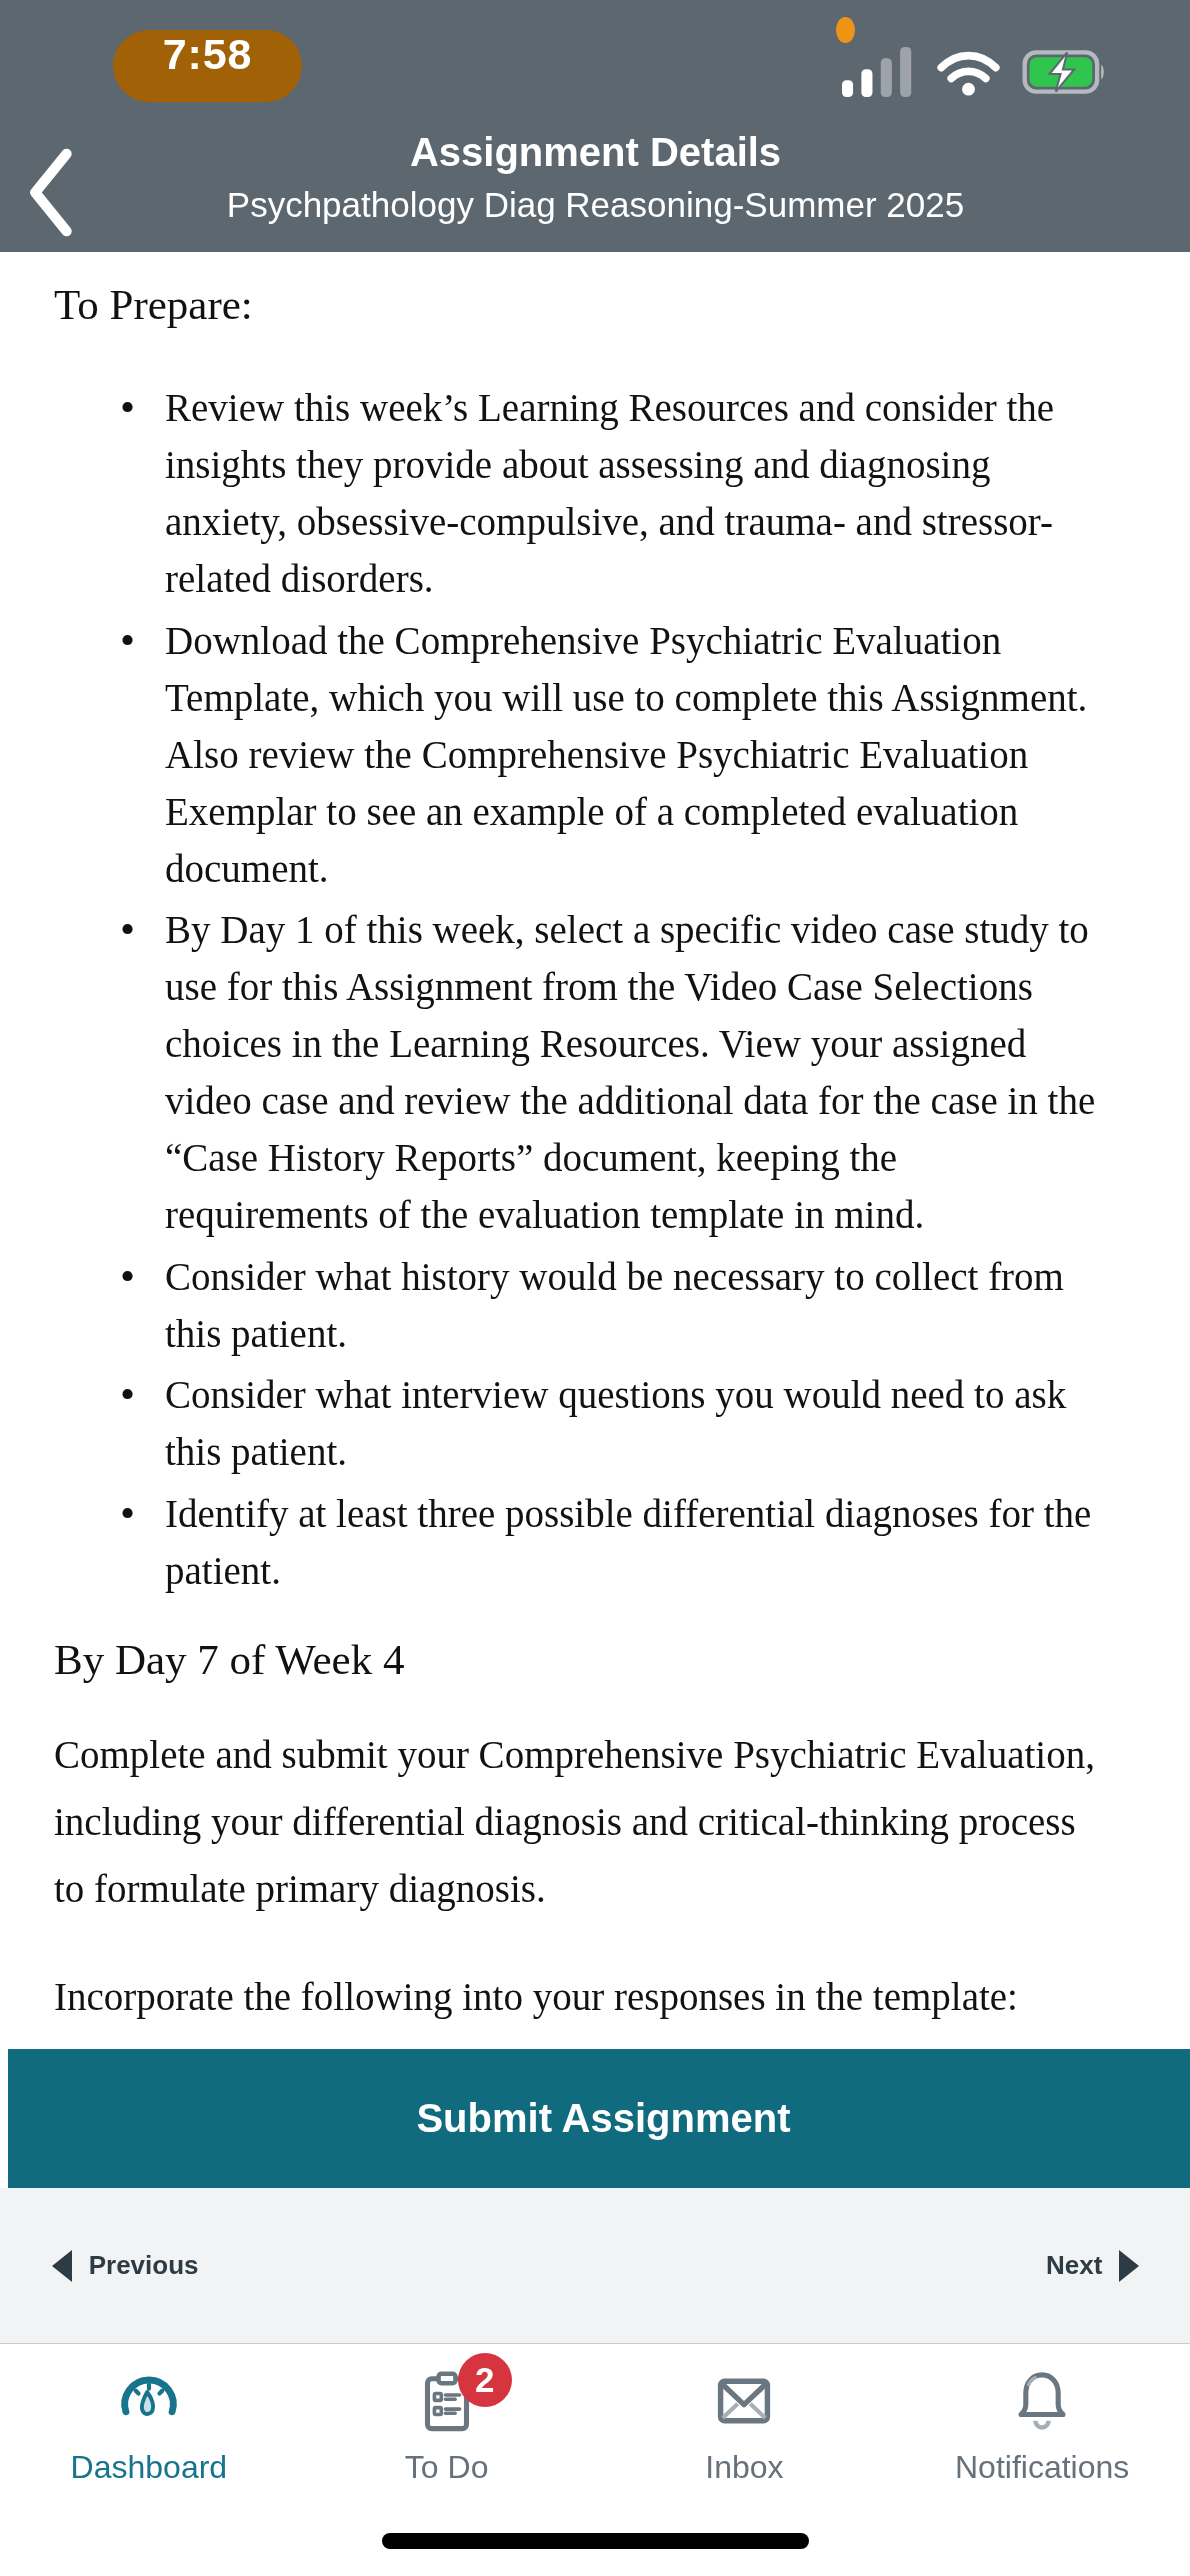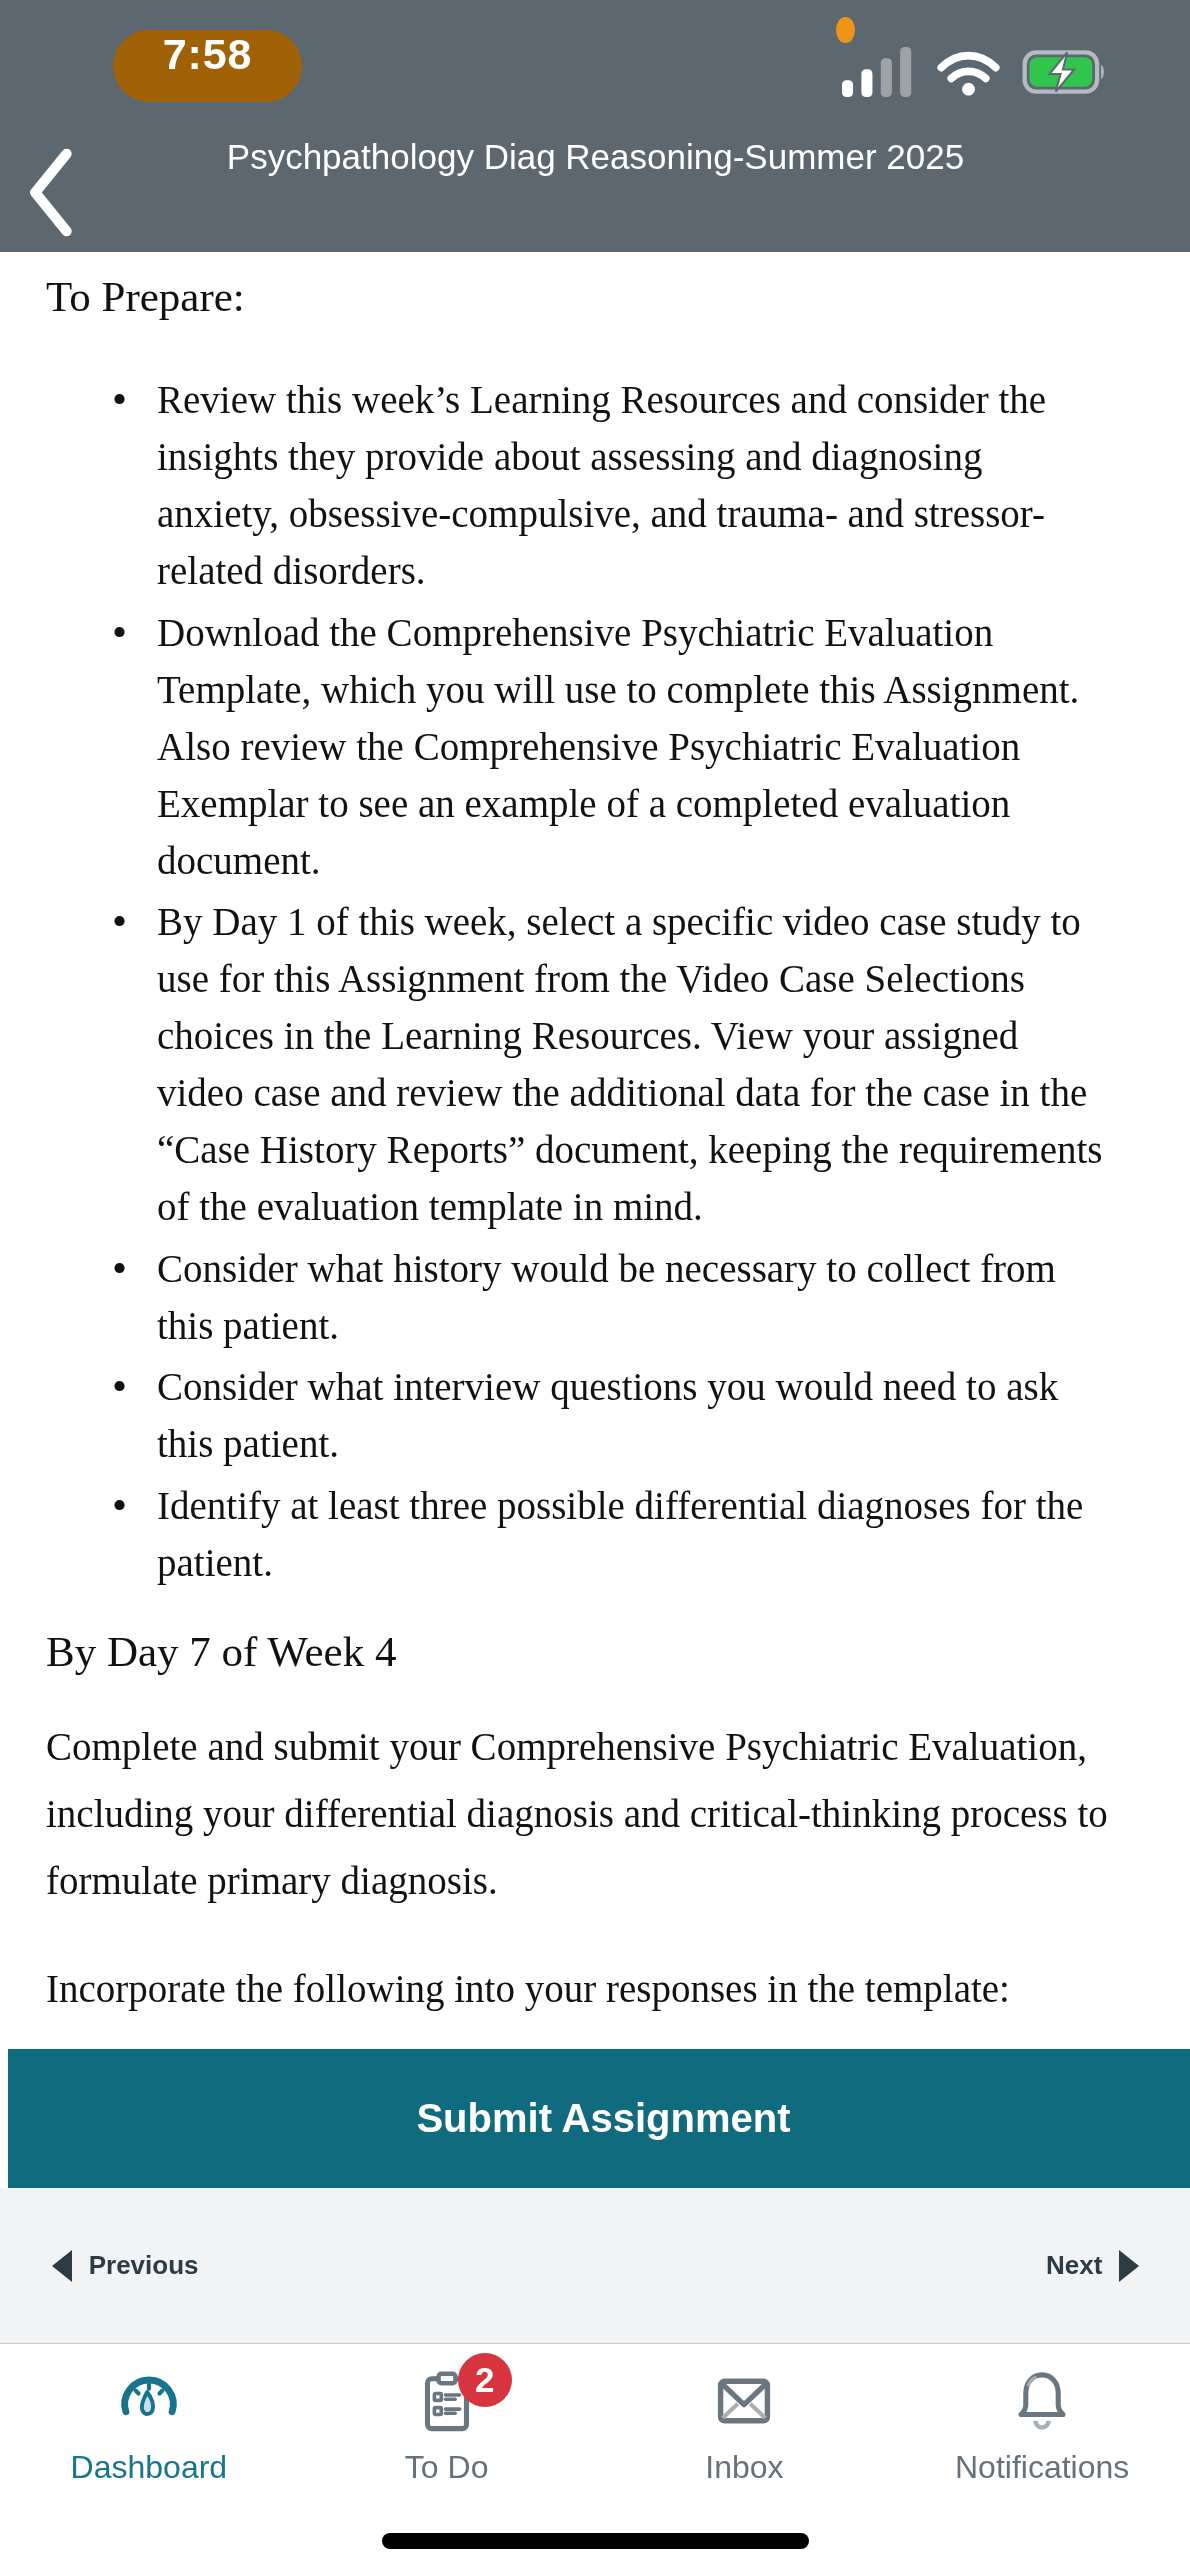--- a/index.html
+++ b/index.html
@@ -29,21 +29,21 @@
   .back-chevron{position:absolute;left:26px;top:148px;width:48px;height:89px;}
   .header-titles{position:absolute;left:111px;right:111px;top:128px;text-align:center;}
   .header-title{font-size:40px;font-weight:700;line-height:48px;}
   .header-subtitle{font-size:35px;font-weight:400;line-height:46px;margin-top:5.6px;}
 
   
   .content{
     position:absolute;top:252px;left:0;width:1191px;height:1797px;
     overflow:hidden;background:#fff;color:#121212;
     font-family:"Liberation Serif","DejaVu Serif",serif;
-    padding:4px;box-sizing:border-box;
+    padding:12px;box-sizing:border-box;
   }
   .content h2{
     margin:15px 74px 0 42px;font-size:43px;font-weight:400;line-height:52px;color:#111;
   }
   .content ul{
     list-style:none;margin:48px 0 0 0;padding:0 74px 0 153px;
   }
   .content li{
     position:relative;font-size:39px;line-height:57px;margin:0 0 4.6px 0;max-width:964px;
   }
@@ -128,20 +128,21 @@
         <rect x="2.5" y="2.9" width="21.8" height="10.2" rx="2.6" fill="#30C64E"></rect>
         <polygon points="15.6,1.2 9.4,8.7 13.3,8.7 11.6,14.8 18.0,7.1 14.1,7.1" fill="#ffffff" stroke="#5C6770" stroke-width="0.7"></polygon>
       </svg>
     </div>
 
     <svg class="back-chevron" viewBox="0 0 52 96">
       <polyline points="44,6 10,48 44,90" fill="none" stroke="#ffffff" stroke-width="11" stroke-linecap="round" stroke-linejoin="round"></polyline>
     </svg>
 
     <div class="header-titles">
+      <div class="header-title">Assignment Details</div>
       <div class="header-subtitle">Psychpathology Diag Reasoning-Summer 2025</div>
     </div>
   </div>
 
   <div class="content">
     <h2>To Prepare:</h2>
 
     <ul>
       <li><span>Review this week’s Learning Resources and consider the insights they provide about assessing and diagnosing anxiety, obsessive-compulsive, and trauma- and stressor-related disorders.</span></li>
       <li><span>Download the Comprehensive Psychiatric Evaluation Template, which you will use to complete this Assignment. Also review the Comprehensive Psychiatric Evaluation Exemplar to see an example of a completed evaluation document.</span></li>

